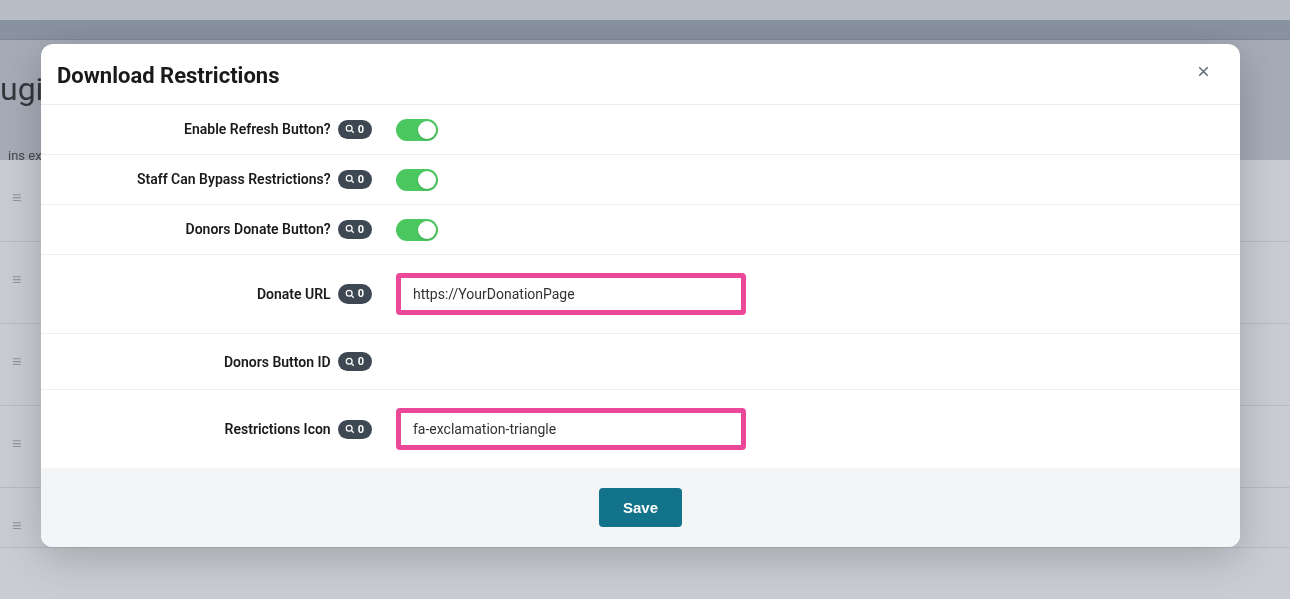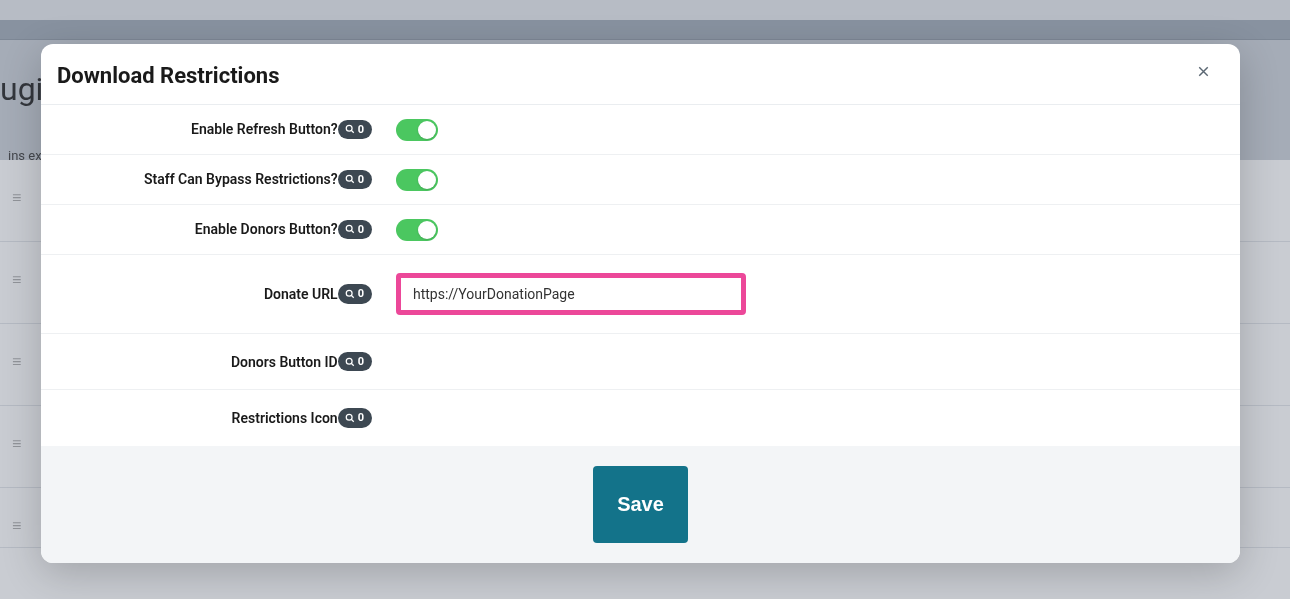--- a/index.html
+++ b/index.html
@@ -135,20 +135,21 @@
     .form-row.tall {
       padding: 18px 0;
     }
     .form-label-col {
       width: 355px;
       text-align: right;
       padding-right: 24px;
       display: flex;
       justify-content: flex-end;
       align-items: center;
+      gap: 7px;
     }
     .form-label {
       font-size: 14px;
       font-weight: 600;
       color: #1a1a1a;
     }
     .form-ctrl-col {
       flex: 1;
       padding-right: 24px;
     }
@@ -199,22 +200,22 @@
     
     .modal-footer {
       background: #f3f5f7;
       padding: 20px;
       text-align: center;
     }
     .btn-save {
       background: #13738a;
       color: #fff;
       border: none;
-      padding: 27px 24px;
-      font-size: 20px;
+      padding: 11px 24px;
+      font-size: 15px;
       font-weight: 600;
       border-radius: 4px;
       cursor: pointer;
     }
   </style>
 </head>
 <body>
 
 <div class="bg-page">
   <div class="bg-header2">
@@ -288,21 +289,21 @@
       </div>
       <div class="form-ctrl-col">
         <div class="toggle">
           <div class="toggle-knob"></div>
         </div>
       </div>
     </div>
 
     <div class="form-row">
       <div class="form-label-col">
-        <span class="form-label">Enable Donors Button?</span>
+        <span class="form-label">Donors Donate Button?</span>
         <span class="badge">
           <svg viewBox="0 0 24 24">
               <circle cx="10" cy="10" r="7" fill="none" stroke="#fff" stroke-width="3"></circle>
               <path d="M15 15 L21 21" stroke="#fff" stroke-width="3"></path>
             </svg>
           <span>0</span>
         </span>
       </div>
       <div class="form-ctrl-col">
         <div class="toggle">
@@ -344,20 +345,23 @@
       <div class="form-label-col">
         <span class="form-label">Restrictions Icon</span>
         <span class="badge">
           <svg viewBox="0 0 24 24">
               <circle cx="10" cy="10" r="7" fill="none" stroke="#fff" stroke-width="3"></circle>
               <path d="M15 15 L21 21" stroke="#fff" stroke-width="3"></path>
             </svg>
           <span>0</span>
         </span>
       </div>
+      <div class="form-ctrl-col">
+        <input type="text" class="text-input" value="fa-exclamation-triangle" style="">
+      </div>
     </div>
 
   </div>
 
   <div class="modal-footer">
     <button class="btn-save">Save</button>
   </div>
 </div>
 
 </body></html>

